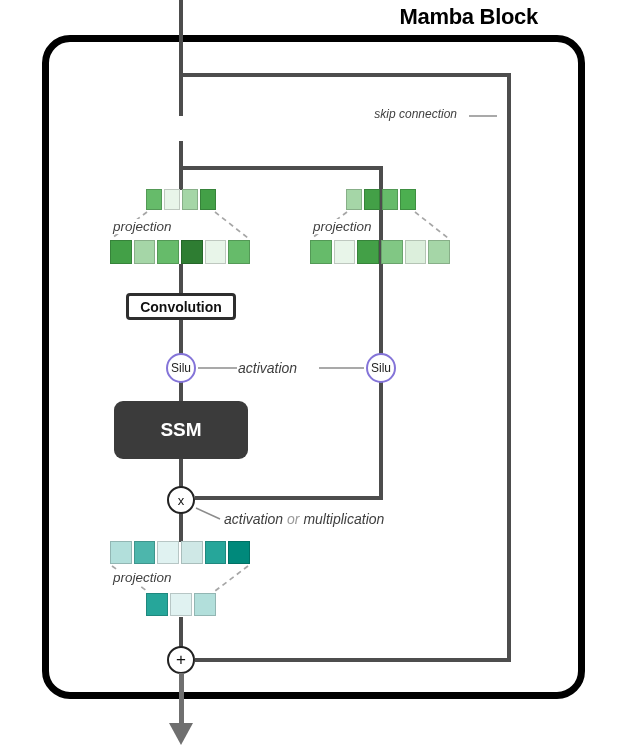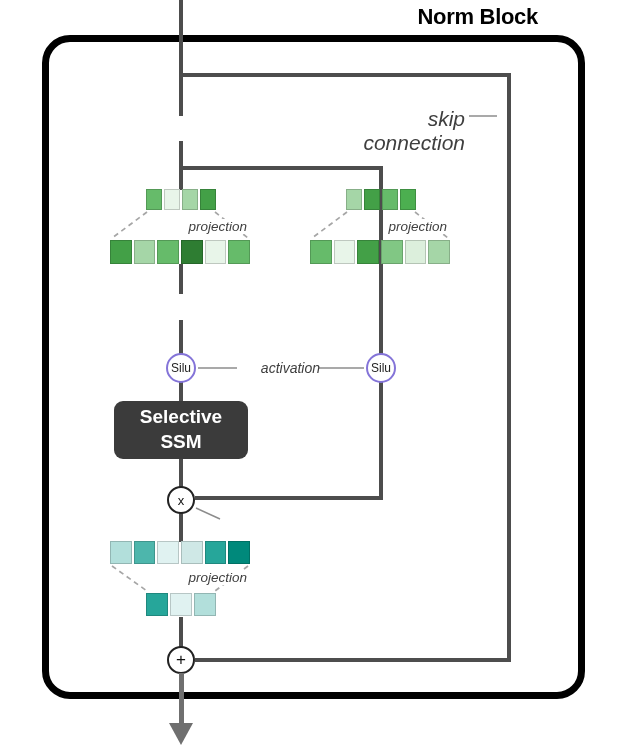--- a/index.html
+++ b/index.html
@@ -32,30 +32,30 @@
   .op-plus { font-size:17px; }
 
   .ssm { position:absolute; background:var(--ssm-bg,#3b3b3b); color:var(--ssm-text,#fff); border-radius:9px;
          display:flex; flex-direction:column; align-items:center; justify-content:center;
          font-weight:bold; font-size:19px; line-height:1.3; z-index:4; }
 
   .vec { position:absolute; display:flex; gap:2px; z-index:4; }
   .cell { flex:1; box-sizing:border-box; border:1px solid var(--cell-border,rgba(0,0,0,0.18)); }
 
   .lbl { position:absolute; font-style:italic; color:var(--label,#3f3f3f); z-index:4; }
-  .lbl-center { text-align:right;font-style:italic; }
+  .lbl-center { text-align:left;font-style:italic; }
   .lbl .mask { background:#fff; padding:0 3px; }
   .muted { color:var(--label-muted,#9a9a9a); }
 </style>
 </head>
 <body style="--canvas-bg: #ffffff; --line: #4d4d4d; --arrow: #6f6f6f; --block-border: #000000; --ssm-bg: #3b3b3b; --ssm-text: #ffffff; --silu-border: #8474d8; --node-border: #222222; --box-border: #2e2e2e; --label: #3f3f3f; --label-muted: #9a9a9a; --dash: #a6a6a6; --anno: #8c8c8c; --cell-border: rgba(0,0,0,0.18);">
 
 <div class="canvas">
 
-  <div class="title">Norm Block</div>
+  <div class="title">Mamba Block</div>
 
   <div class="block-border"></div>
 
   <div class="line" style="left:179px; top:0; width:4px; height:116px;"></div>
   <div class="line" style="left:179px; top:73px; width:332px; height:4px;"></div>
   <div class="line" style="left:507px; top:73px; width:4px; height:589px;"></div>
   <div class="line" style="left:195px; top:658px; width:316px; height:4px;"></div>
   <div class="line" style="left:179px; top:141px; width:4px; height:49px;"></div>
   <div class="line" style="left:179px; top:166px; width:204px; height:4px;"></div>
   <div class="line" style="left:379px; top:166px; width:4px; height:332px;"></div>
@@ -76,31 +76,33 @@
     <line class="dash-line" x1="415" y1="212" x2="448" y2="238"></line>
     <line class="dash-line" x1="112" y1="566" x2="147" y2="591"></line>
     <line class="dash-line" x1="248" y1="566" x2="215" y2="591"></line>
     <line class="anno-line" x1="469" y1="116" x2="497" y2="116"></line>
     <line class="anno-line" x1="198" y1="368" x2="237" y2="368"></line>
     <line class="anno-line" x1="319" y1="368" x2="364" y2="368"></line>
     <line class="anno-line" x1="196" y1="508" x2="220" y2="519"></line>
   </svg>
 
 
+  <div class="node-box" style="left:126px; top:293px; width:110px; height:27px;">
+    <span>Convolution</span>
+  </div>
 
   <div class="circle silu" style="left:166px; top:353px; width:30px; height:30px;">
     <span>Silu</span>
   </div>
 
   <div class="circle silu" style="left:366px; top:353px; width:30px; height:30px;">
     <span>Silu</span>
   </div>
 
   <div class="ssm" style="left:114px; top:401px; width:134px; height:58px;">
-    <span>Selective</span>
     <span>SSM</span>
   </div>
 
   <div class="circle op op-x" style="left:167px; top:486px; width:28px; height:28px;">
     <span>x</span>
   </div>
 
   <div class="circle op op-plus" style="left:167px; top:646px; width:28px; height:28px;">
     <span>+</span>
   </div>
@@ -140,30 +142,35 @@
       <div class="cell" style="background: rgb(207, 232, 230);"></div>
       <div class="cell" style="background: rgb(38, 166, 154);"></div>
       <div class="cell" style="background: rgb(0, 137, 123);"></div>
     </div>
   <div class="vec" style="left:146px; top:593px; width:70px; height:23px;">
       <div class="cell" style="background: rgb(38, 166, 154);"></div>
       <div class="cell" style="background: rgb(224, 242, 241);"></div>
       <div class="cell" style="background: rgb(178, 223, 219);"></div>
     </div>
 
-  <div class="lbl" style="left:350px; top:107px; width:115px; font-size:21px; text-align:right;font-style:italic;">skip connection</div>
+  <div class="lbl" style="left:342px; top:107px; width:115px; font-size:12px; text-align:right;font-style:italic;">skip connection</div>
 
   <div class="lbl lbl-center" style="left:110px; top:219px; width:140px; font-size:13.5px;">
     <span class="mask">projection</span>
   </div>
 
   <div class="lbl lbl-center" style="left:310px; top:219px; width:140px; font-size:13.5px;">
     <span class="mask">projection</span>
   </div>
 
   <div class="lbl lbl-center" style="left:238px; top:360px; width:82px; font-size:14px;">activation</div>
 
+  <div class="lbl" style="left:224px; top:511px; font-size:14px; white-space:nowrap;">
+    <span>activation</span>
+    <span class="muted">or</span>
+    <span>multiplication</span>
+  </div>
 
   <div class="lbl lbl-center" style="left:110px; top:570px; width:140px; font-size:13.5px;">
     <span class="mask">projection</span>
   </div>
 
 </div>
 
 </body></html>

